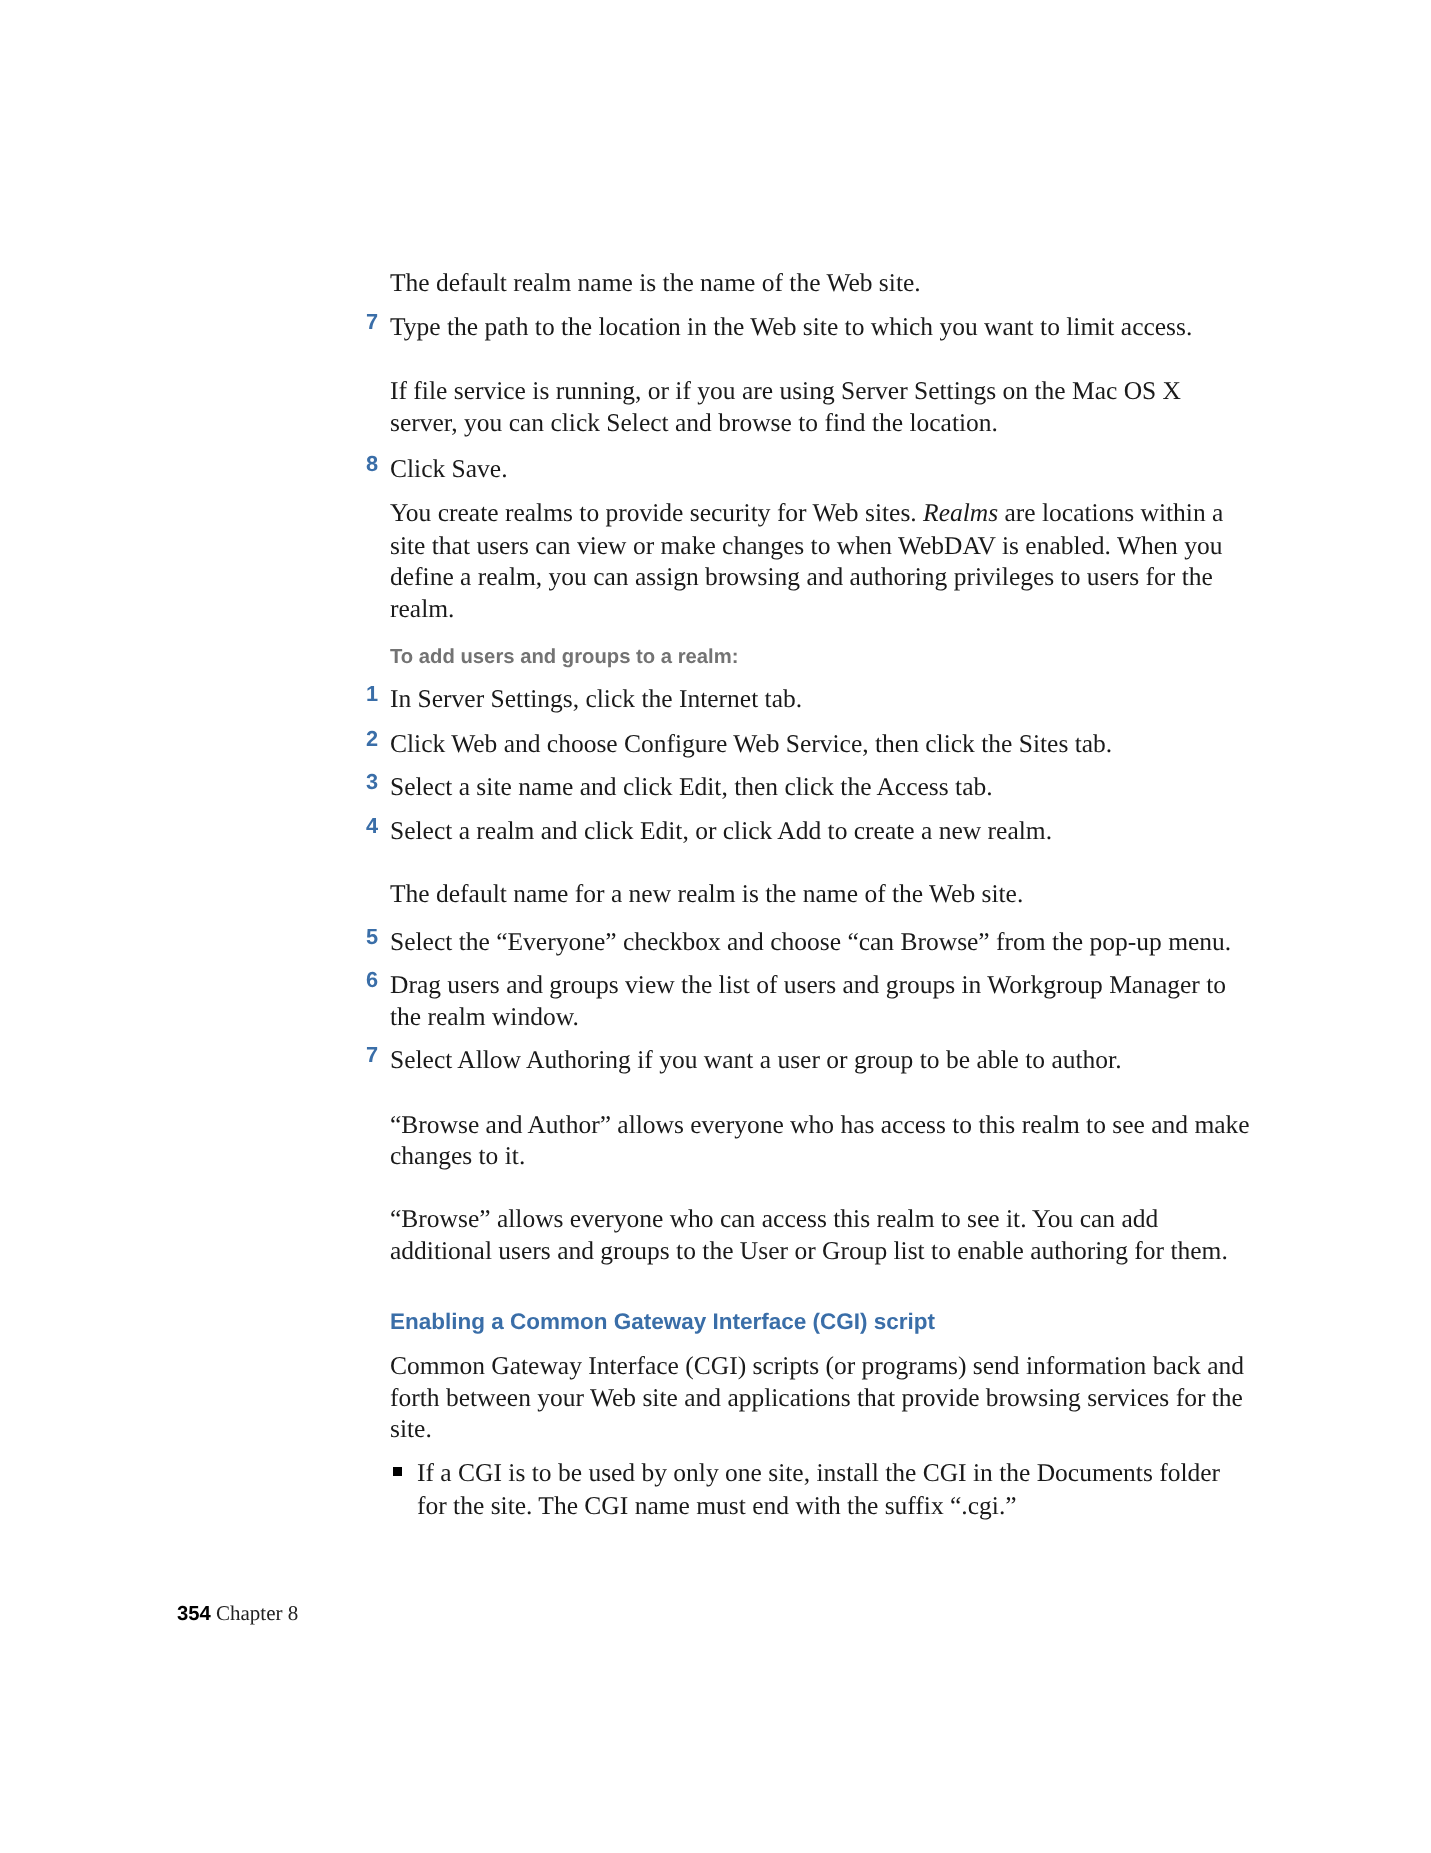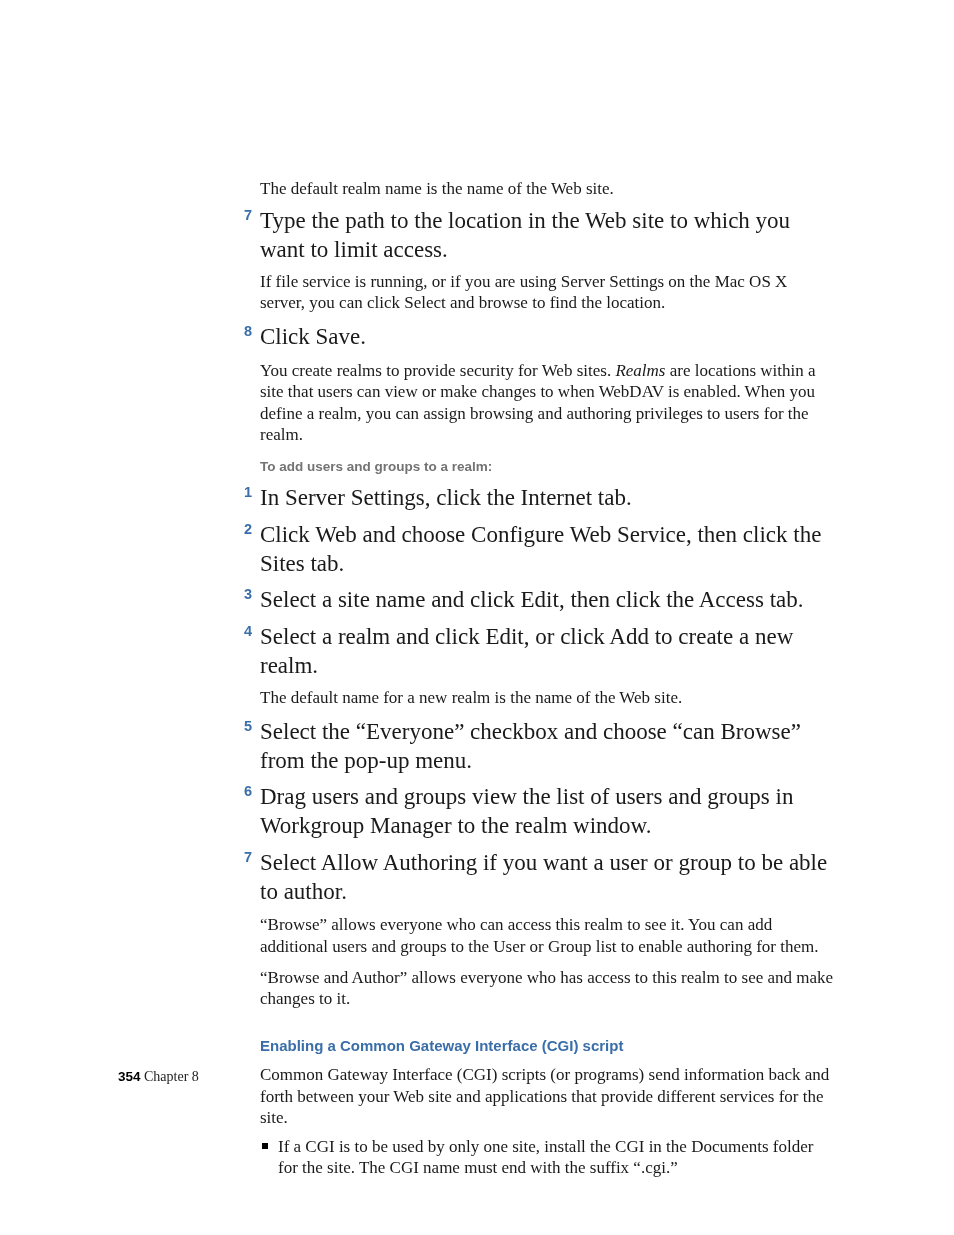--- a/index.html
+++ b/index.html
@@ -34,28 +34,28 @@
     left: -28px;
     top: 0;
     width: 20px;
     text-align: right;
     font-family: Arial, Helvetica, sans-serif;
     font-size: 14.5px;
     font-weight: bold;
     color: #3a6ea8;
   }
   .num-item .txt {
-    font-size: 23px;
+    font-size: 17px;
     line-height: 1.25;
     color: #1a1a1a;
   }
   .sub-para {
     font-size: 17px;
     line-height: 1.25;
-    margin: 6px 0 10px 0;
+    margin: 21px 0 10px 0;
     color: #1a1a1a;
   }
   .section-head-blue {
     font-family: Arial, Helvetica, sans-serif;
     font-size: 15px;
     font-weight: bold;
     color: #3a6ea8;
     margin: 28px 0 10px 0;
   }
   .sub-head-black {
@@ -148,26 +148,26 @@
   </div>
   <div class="num-item">
     <span class="num">6</span>
     <div class="txt">Drag users and groups view the list of users and groups in Workgroup Manager to the realm window.</div>
   </div>
   <div class="num-item">
     <span class="num">7</span>
     <div class="txt">Select Allow Authoring if you want a user or group to be able to author.</div>
   </div>
 
+  <p class="sub-para">“Browse and Author” allows everyone who has access to this realm to see and make changes to it.</p>
   <p class="sub-para">“Browse” allows everyone who can access this realm to see it. You can add additional users and groups to the User or Group list to enable authoring for them.</p>
-  <p class="sub-para">“Browse and Author” allows everyone who has access to this realm to see and make changes to it.</p>
 
   <h3 class="section-head-blue">Enabling a Common Gateway Interface (CGI) script</h3>
 
-  <p class="body-text">Common Gateway Interface (CGI) scripts (or programs) send information back and forth between your Web site and applications that provide different services for the site.</p>
+  <p class="body-text">Common Gateway Interface (CGI) scripts (or programs) send information back and forth between your Web site and applications that provide browsing services for the site.</p>
 
   <div class="bullet-item">
     <div class="txt">If a CGI is to be used by only one site, install the CGI in the Documents folder for the site. The CGI name must end with the suffix “.cgi.”</div>
   </div>
 
   <div class="footer">
     <span class="pg">354</span>
     <span>Chapter 8</span>
   </div>
 

